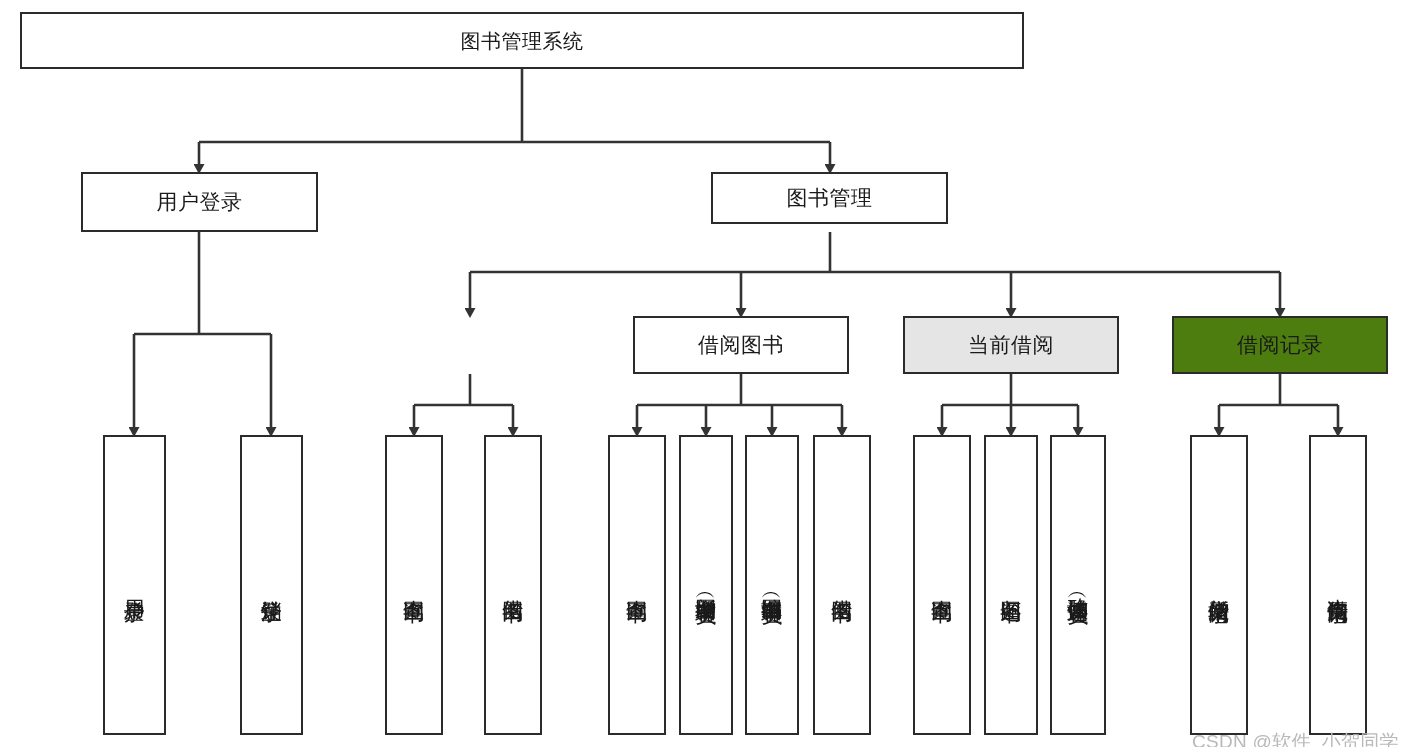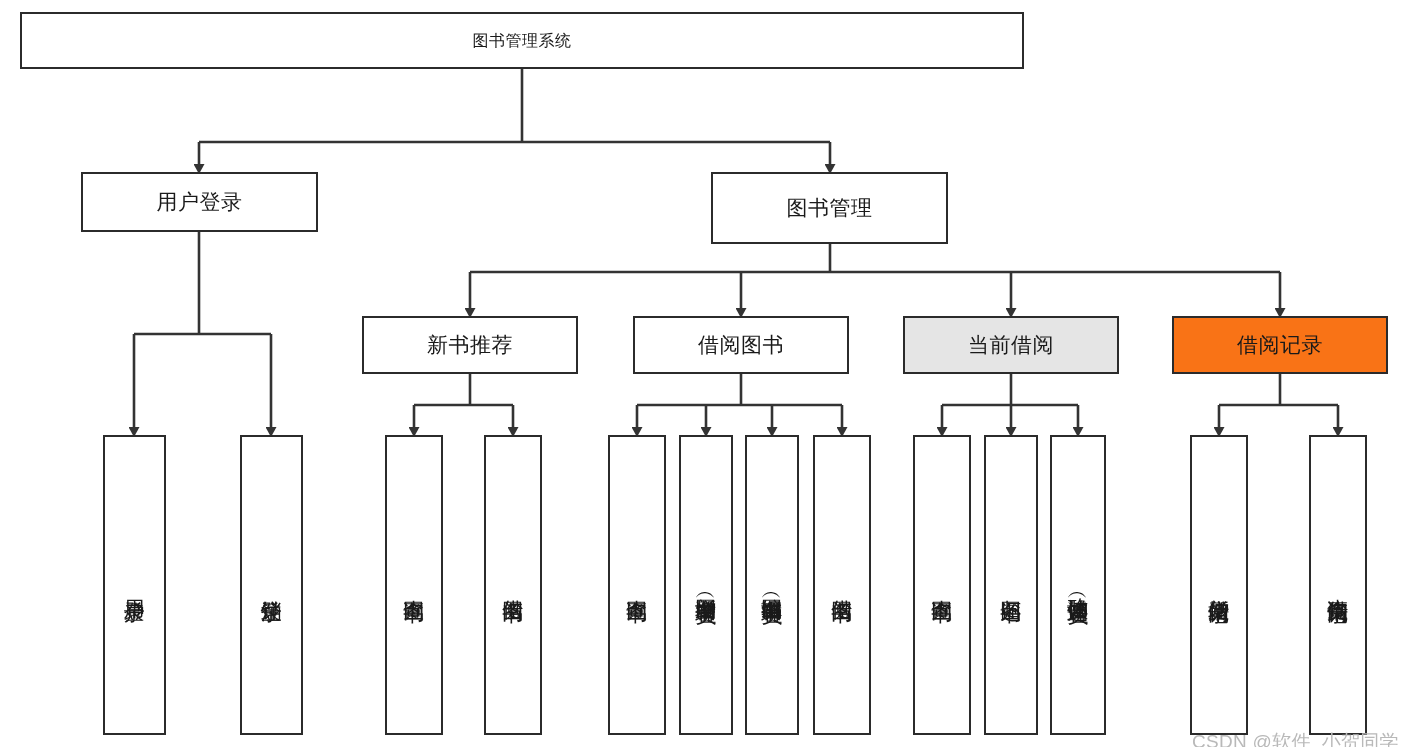--- a/index.html
+++ b/index.html
@@ -43,21 +43,21 @@
   }
   .node-label-v {
     font-size: 21px;
     color: #1a1a1a;
     writing-mode: vertical-rl;
     text-orientation: upright;
     line-height: 1.12;
     letter-spacing: 1px;
     white-space: nowrap;
   }
-  .lvl1 .node-label-h { font-size: 16px; }
+  .lvl1 .node-label-h { font-size: 20px; }
   .watermark {
     position: absolute;
     left: 1192px;
     top: 716px;
     font-size: 19px;
     color: #b9b9b9;
     white-space: nowrap;
     letter-spacing: 0.3px;
     margin-top: 13px;
   }
@@ -119,34 +119,31 @@
     </g>
   </svg>
 
   <div class="node-box lvl1" id="node-root" style="left: 20px; top: 12px; width: 1004px; height: 57px; border-color: rgb(43, 43, 43); background: rgb(255, 255, 255);">
     <span class="node-label-h" style="color: rgb(26, 26, 26);">图书管理系统</span>
   </div>
 
   <div class="node-box lvl2" id="node-l2-0" style="left: 81px; top: 172px; width: 237px; height: 60px; border-color: rgb(43, 43, 43); background: rgb(255, 255, 255);">
     <span class="node-label-h" style="color: rgb(26, 26, 26);">用户登录</span>
   </div>
-  <div class="node-box lvl2" id="node-l2-1" style="left: 711px; top: 172px; width: 237px; height: 72px; border-color: rgb(43, 43, 43); background: rgb(255, 255, 255);">
+  <div class="node-box lvl2" id="node-l2-1" style="left: 711px; top: 172px; width: 237px; height: 52px; border-color: rgb(43, 43, 43); background: rgb(255, 255, 255);">
     <span class="node-label-h" style="color: rgb(26, 26, 26);">图书管理</span>
   </div>
 
-  <div class="node-box lvl3" id="node-l3-0" style="left: 362px; top: 316px; width: 216px; height: 58px; border-color: rgb(43, 43, 43); background: rgb(255, 255, 255);">
-    <span class="node-label-h" style="color: rgb(26, 26, 26);">新书推荐</span>
-  </div>
   <div class="node-box lvl3" id="node-l3-1" style="left: 633px; top: 316px; width: 216px; height: 58px; border-color: rgb(43, 43, 43); background: rgb(255, 255, 255);">
     <span class="node-label-h" style="color: rgb(26, 26, 26);">借阅图书</span>
   </div>
   <div class="node-box lvl3" id="node-l3-2" style="left: 903px; top: 316px; width: 216px; height: 58px; border-color: rgb(43, 43, 43); background: #e5e5e5;">
     <span class="node-label-h" style="color: rgb(26, 26, 26);">当前借阅</span>
   </div>
-  <div class="node-box lvl3" id="node-l3-3" style="left: 1172px; top: 316px; width: 216px; height: 58px; border-color: rgb(43, 43, 43); background: #f97316;">
+  <div class="node-box lvl3" id="node-l3-3" style="left: 1172px; top: 316px; width: 216px; height: 58px; border-color: rgb(43, 43, 43); background: #4d7c0f;">
     <span class="node-label-h" style="color: rgb(26, 26, 26);">借阅记录</span>
   </div>
 
   <div class="node-box leaf" id="node-leaf-0" style="left: 103px; top: 435px; width: 63px; height: 300px; border-color: rgb(43, 43, 43); background: rgb(255, 255, 255);">
     <span class="node-label-v" style="color: rgb(26, 26, 26);">用户登录</span>
   </div>
   <div class="node-box leaf" id="node-leaf-1" style="left: 240px; top: 435px; width: 63px; height: 300px; border-color: rgb(43, 43, 43); background: rgb(255, 255, 255);">
     <span class="node-label-v" style="color: rgb(26, 26, 26);">注销登录</span>
   </div>
   <div class="node-box leaf" id="node-leaf-2" style="left: 385px; top: 435px; width: 58px; height: 300px; border-color: rgb(43, 43, 43); background: rgb(255, 255, 255);">

